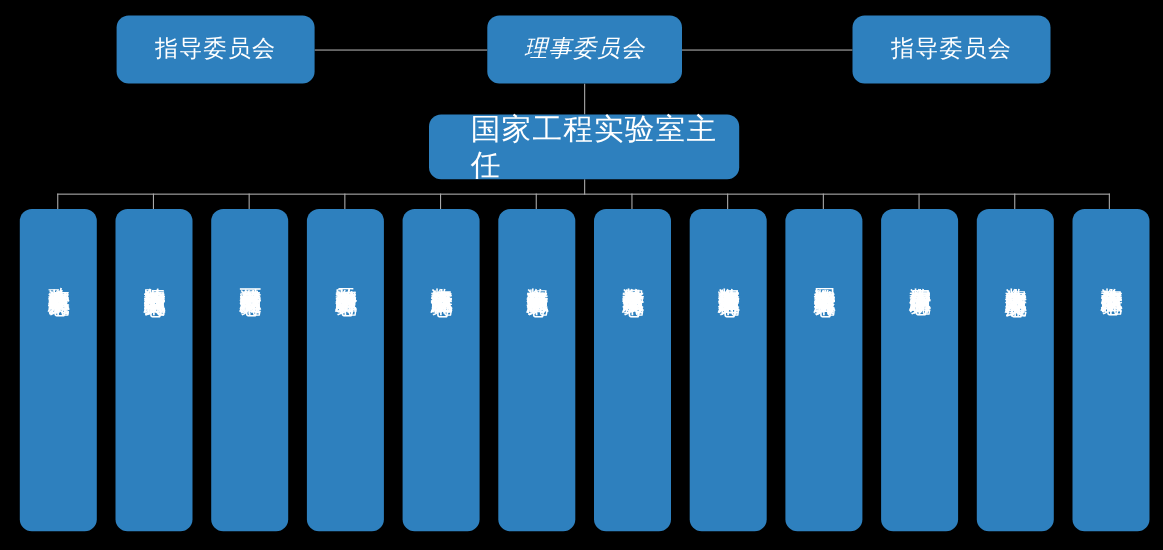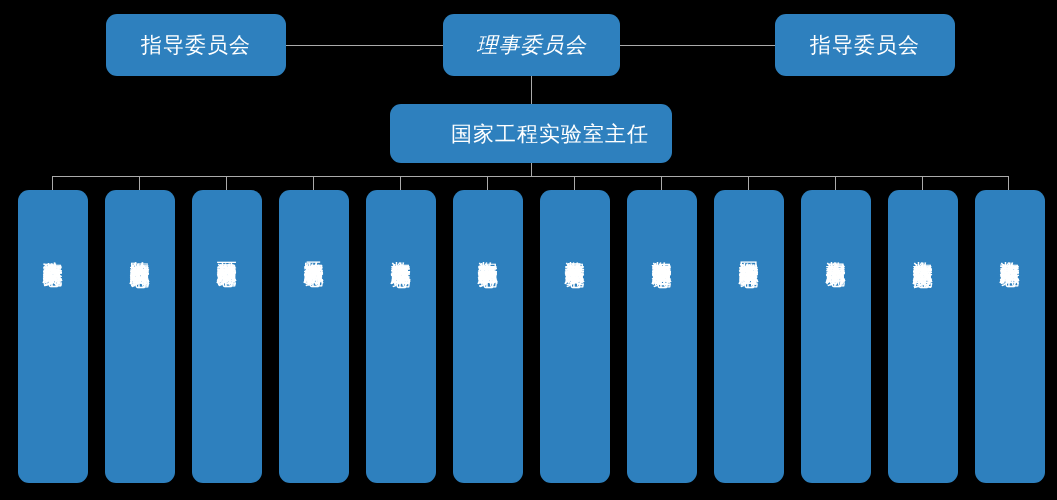--- a/index.html
+++ b/index.html
@@ -26,21 +26,21 @@
     justify-content: center;
     box-sizing: border-box;
     border-radius: 11px;
   }
   .node-top {
     font-size: 21px;
     letter-spacing: 1px;
     line-height: 1.2;
   }
   .node-director {
-    font-size: 21px;
+    font-size: 27px;
     letter-spacing: 1px;
     line-height: 1.2;
     padding-left: 38px;
   }
   .leaf {
     align-items: flex-start;
     justify-content: center;
     padding-top: 56px;
   }
   .leaf-label {

